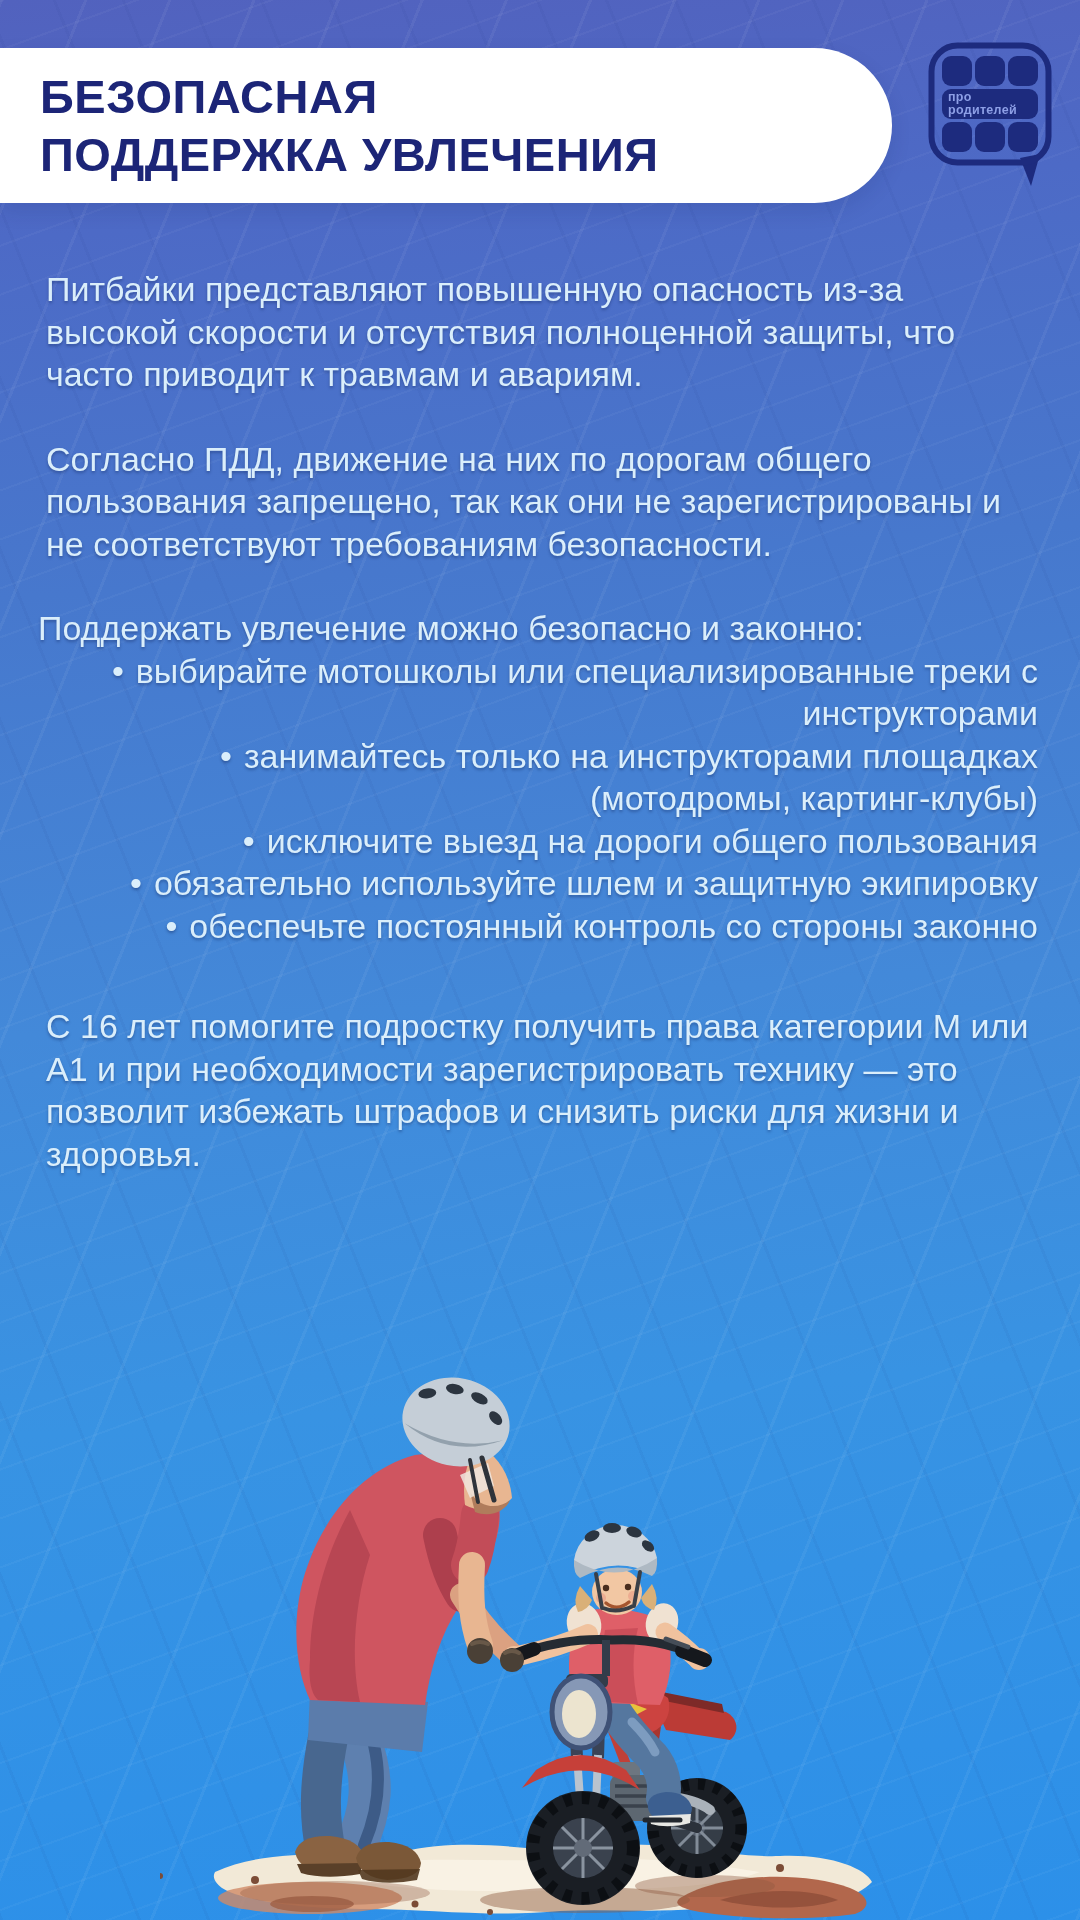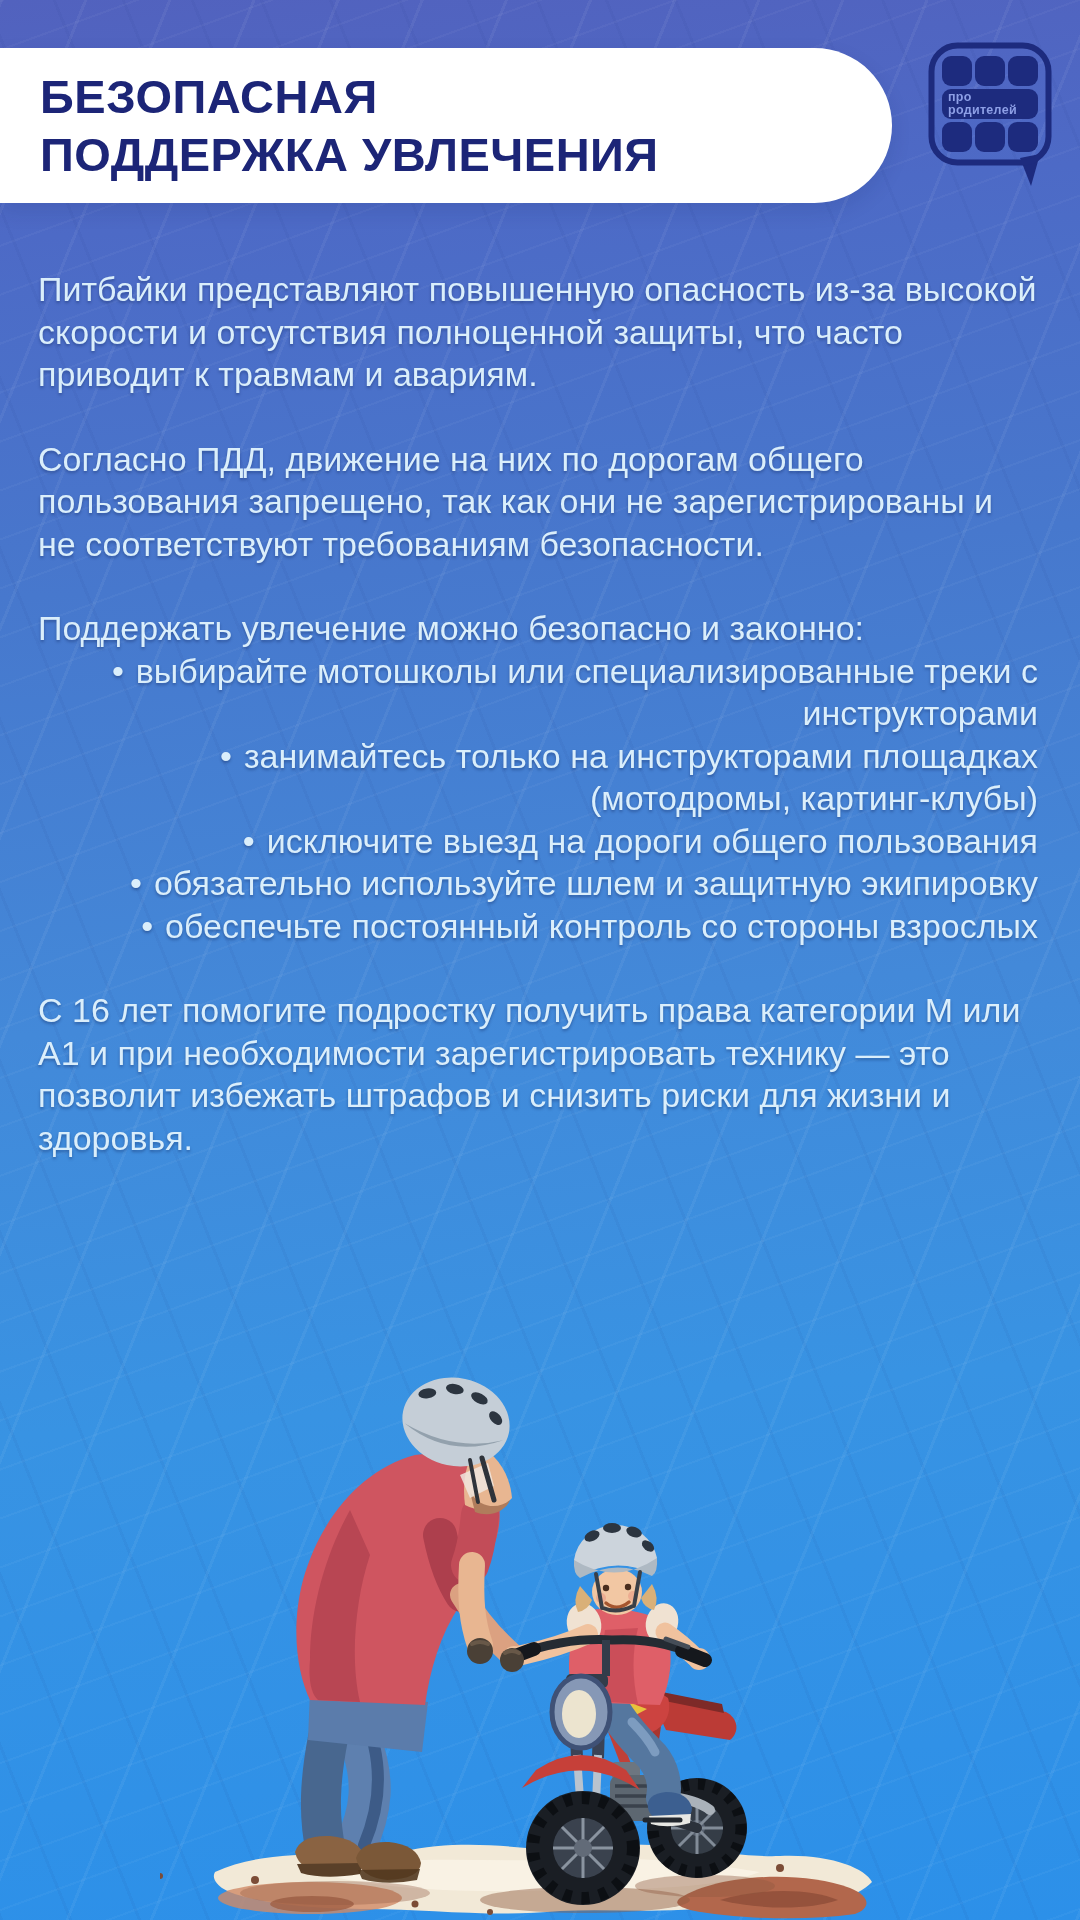--- a/index.html
+++ b/index.html
@@ -24,25 +24,25 @@
   }
   .title{
     color:#1c2577;font-weight:800;font-size:47px;line-height:1.22;letter-spacing:.5px;
   }
   .logo{position:absolute;top:42px;right:28px;width:124px;height:148px;}
   .content{
     position:absolute;left:38px;top:268px;width:1000px;
     color:#daeefb;font-size:34px;line-height:1.25;
     text-shadow:0 2px 3px rgba(15,35,90,.40);
   }
-  .content p{margin:0 0 42px 0;}
+  .content p{margin:0 0 42px 8px;}
   .content p.tight{margin:0;}
   .bullet{text-indent:16px;text-align:right;}
   .bullet-dot{margin-right:12px;}
-  .list-block{margin:0 0 42px 0;}
+  .list-block{margin:0 0 58px 0;}
   .illustration{
     position:absolute;left:50%;bottom:0;transform:translateX(-50%);
     width:760px;height:560px;
   }
 </style>
 </head>
 <body>
 
 <div class="bg-pattern"></div>
 
@@ -71,21 +71,21 @@
 
 <div class="content">
   <p>Питбайки представляют повышенную опасность из-за высокой скорости и отсутствия полноценной защиты, что часто приводит к травмам и авариям.</p>
   <p>Согласно ПДД, движение на них по дорогам общего пользования запрещено, так как они не зарегистрированы и не соответствуют требованиям безопасности.</p>
   <div class="list-block">
     <p class="tight">Поддержать увлечение можно безопасно и законно:</p>
     <p class="tight bullet"><span class="bullet-dot">•</span><span>выбирайте мотошколы или специализированные треки с инструкторами</span></p>
     <p class="tight bullet"><span class="bullet-dot">•</span><span>занимайтесь только на инструкторами площадках (мотодромы, картинг-клубы)</span></p>
     <p class="tight bullet"><span class="bullet-dot">•</span><span>исключите выезд на дороги общего пользования</span></p>
     <p class="tight bullet"><span class="bullet-dot">•</span><span>обязательно используйте шлем и защитную экипировку</span></p>
-    <p class="tight bullet"><span class="bullet-dot">•</span><span>обеспечьте постоянный контроль со стороны взрослых</span></p>
+    <p class="tight bullet"><span class="bullet-dot">•</span><span>обеспечьте постоянный контроль со стороны законно</span></p>
   </div>
   <p>С 16 лет помогите подростку получить права категории М или А1 и при необходимости зарегистрировать технику — это позволит избежать штрафов и снизить риски для жизни и здоровья.</p>
 </div>
 
 <svg class="illustration" viewBox="0 0 760 560" aria-hidden="true">
 
   <g>
     <path d="M55,512 C110,486 190,498 240,492 C320,474 380,496 430,488 C500,476 560,498 620,496 C670,494 705,508 712,522 C690,545 640,546 590,542 C520,556 460,548 400,551 C330,558 260,548 200,549 C140,549 80,540 62,528 C55,523 52,517 55,512 Z" fill="#f2e9d7"></path>
     <path d="M150,510 C230,494 330,502 420,500 C500,496 560,506 600,512 C560,528 480,530 400,530 C300,534 200,528 150,510 Z" fill="#f9f3e6" opacity="0.9"></path>
     <ellipse cx="150" cy="538" rx="92" ry="16" fill="#cf8a67" opacity="0.8"></ellipse>

